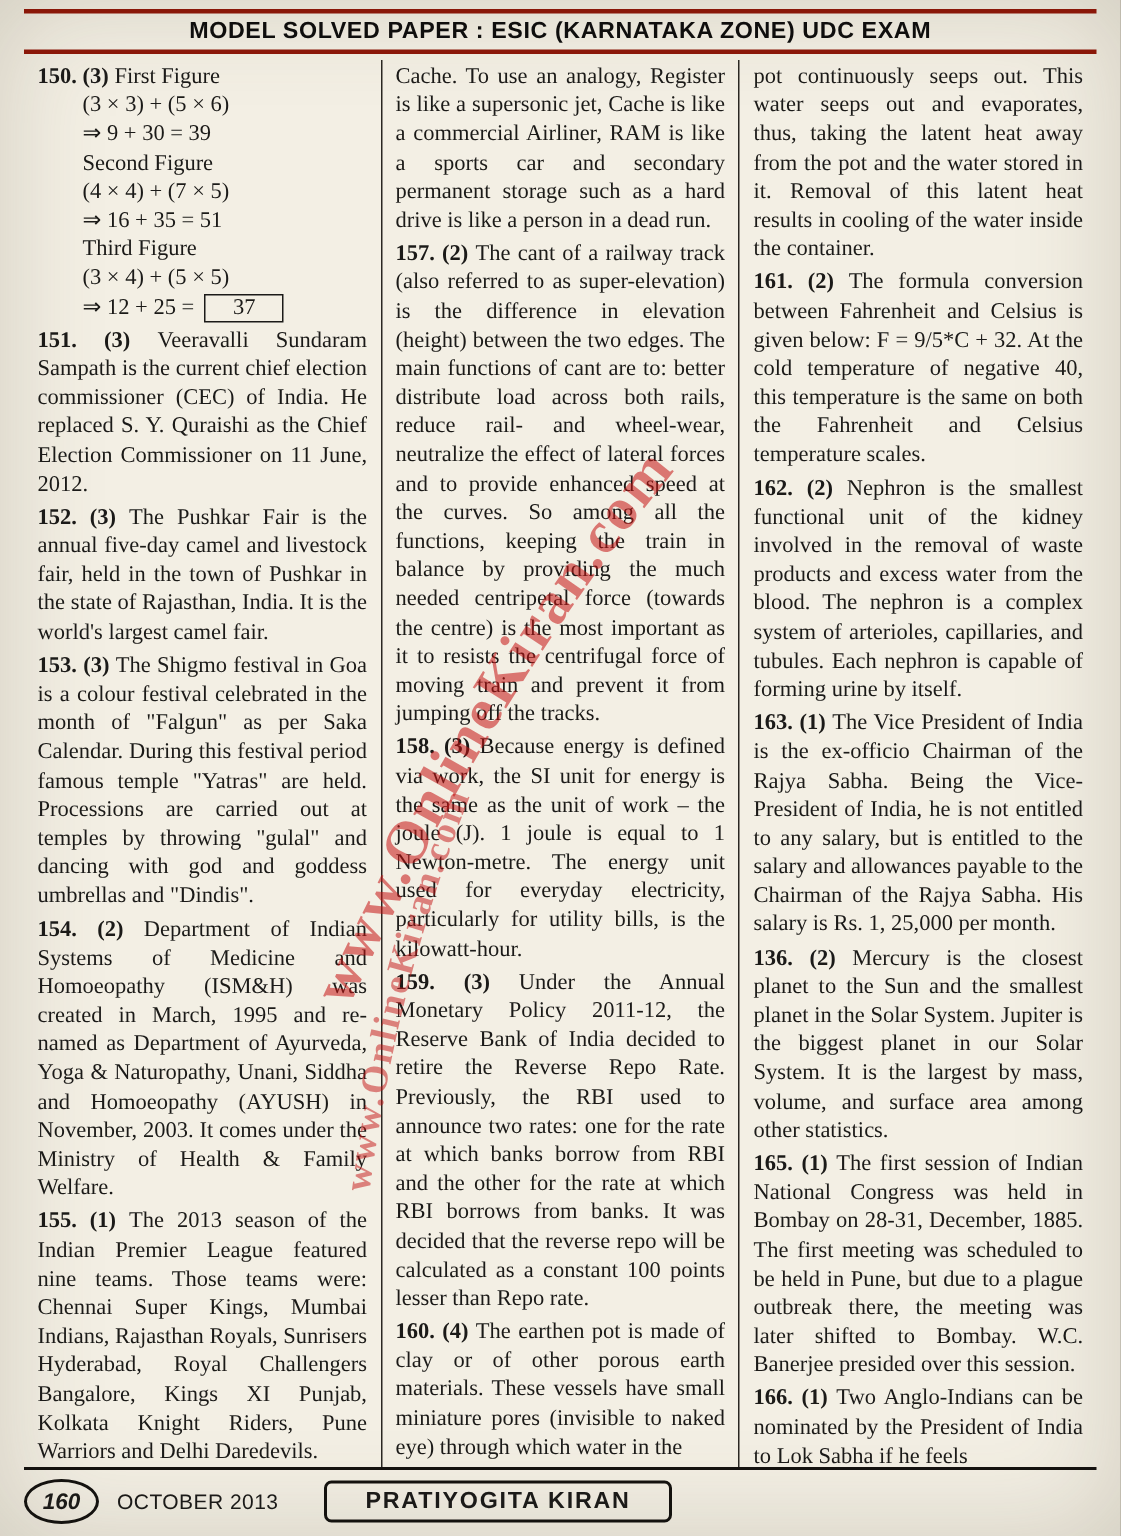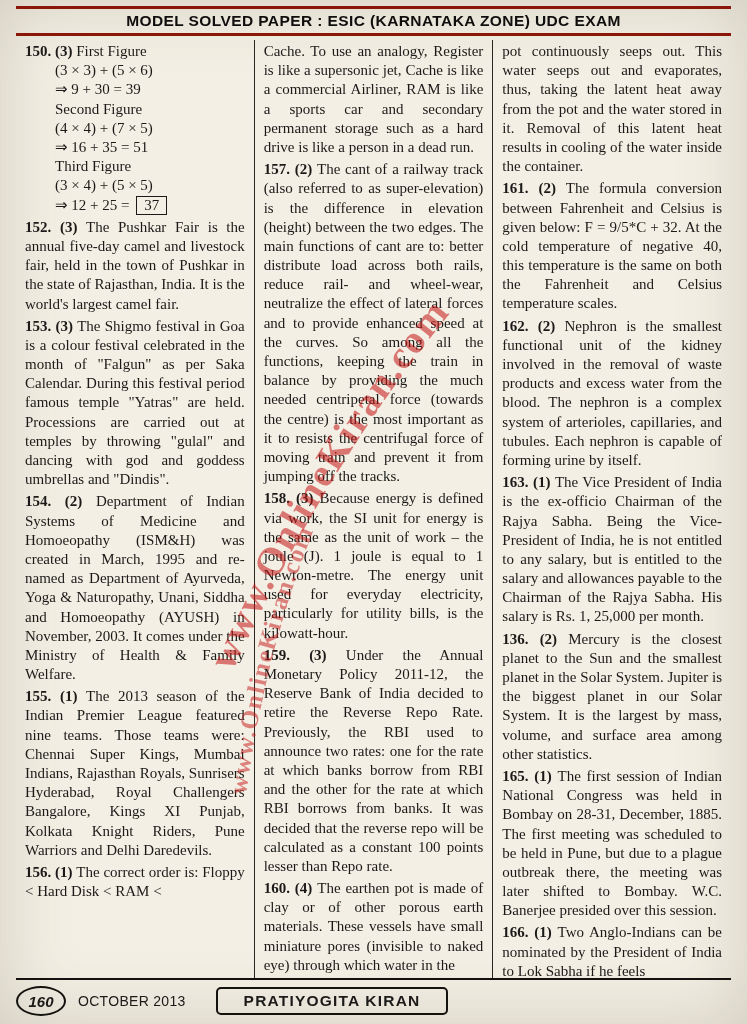--- a/index.html
+++ b/index.html
@@ -43,21 +43,21 @@
   }
   .col + .col { border-left: 1.5px solid #2a2722; }
   .item { margin: 0 0 3px 0; }
   .item.cont { margin-top: 0; font-family: Liberation Serif, serif; }
   .inum { font-weight: bold; }
   .ans { font-weight: bold; }
   .mline { padding-left: 30px; text-align: left; }
   .boxed {
     display: inline-block;
     border: 1.4px solid #1b1a18;
-    padding: 0 7px; margin-left: 3px;
+    padding: 0 18px; margin-left: 3px;
     line-height: 1.15;
   }
   
   .watermark-layer {
     position: absolute; inset: 0;
     pointer-events: none; z-index: 5;
   }
   .wm-text {
     font-family: "Liberation Serif", serif;
     font-weight: bold;
@@ -92,20 +92,21 @@
 
   <div class="header">
     <div class="rule-red-top"></div>
     <div class="page-title">MODEL SOLVED PAPER : ESIC (KARNATAKA ZONE) UDC EXAM</div>
     <div class="rule-red-bottom"></div>
   </div>
 
   <div class="content">
     <div class="col">
         <div class="item"><span class="inum">150. </span><span class="ans">(3) </span>First Figure<div class="mline">(3 × 3) + (5 × 6)</div><div class="mline">⇒ 9 + 30 = 39</div><div class="mline">Second Figure</div><div class="mline">(4 × 4) + (7 × 5)</div><div class="mline">⇒ 16 + 35 = 51</div><div class="mline">Third Figure</div><div class="mline">(3 × 4) + (5 × 5)</div><div class="mline">⇒ 12 + 25 = <span class="boxed">37</span></div></div>
+        <div class="item"><span class="inum">151. </span><span class="ans">(3) </span>Veeravalli Sundaram Sampath is the current chief election commissioner (CEC) of India. He replaced S. Y. Quraishi as the Chief Election Commissioner on 11 June, 2012.</div>
         <div class="item"><span class="inum">152. </span><span class="ans">(3) </span>The Pushkar Fair is the annual five-day camel and livestock fair, held in the town of Pushkar in the state of Rajasthan, India. It is the world's largest camel fair.</div>
         <div class="item"><span class="inum">153. </span><span class="ans">(3) </span>The Shigmo festival in Goa is a colour festival celebrated in the month of "Falgun" as per Saka Calendar. During this festival period famous temple "Yatras" are held. Processions are carried out at temples by throwing "gulal" and dancing with god and goddess umbrellas and "Dindis".</div>
         <div class="item"><span class="inum">154. </span><span class="ans">(2) </span>Department of Indian Systems of Medicine and Homoeopathy (ISM&amp;H) was created in March, 1995 and re-named as Department of Ayurveda, Yoga &amp; Naturopathy, Unani, Siddha and Homoeopathy (AYUSH) in November, 2003. It comes under the Ministry of Health &amp; Family Welfare.</div>
         <div class="item"><span class="inum">155. </span><span class="ans">(1) </span>The 2013 season of the Indian Premier League featured nine teams. Those teams were: Chennai Super Kings, Mumbai Indians, Rajasthan Royals, Sunrisers Hyderabad, Royal Challengers Bangalore, Kings XI Punjab, Kolkata Knight Riders, Pune Warriors and Delhi Daredevils.</div>
         <div class="item"><span class="inum">156. </span><span class="ans">(1) </span>The correct order is: Floppy &lt; Hard Disk &lt; RAM &lt;</div>
       </div>
     <div class="col">
         <div class="item cont">Cache. To use an analogy, Register is like a supersonic jet, Cache is like a commercial Airliner, RAM is like a sports car and secondary permanent storage such as a hard drive is like a person in a dead run.</div>
         <div class="item"><span class="inum">157. </span><span class="ans">(2) </span>The cant of a railway track (also referred to as super-elevation) is the difference in elevation (height) between the two edges. The main functions of cant are to: better distribute load across both rails, reduce rail- and wheel-wear, neutralize the effect of lateral forces and to provide enhanced speed at the curves. So among all the functions, keeping the train in balance by providing the much needed centripetal force (towards the centre) is the most important as it to resists the centrifugal force of moving train and prevent it from jumping off the tracks.</div>
         <div class="item"><span class="inum">158. </span><span class="ans">(3) </span>Because energy is defined via work, the SI unit for energy is the same as the unit of work – the joule (J). 1 joule is equal to 1 Newton-metre. The energy unit used for everyday electricity, particularly for utility bills, is the kilowatt-hour.</div>

